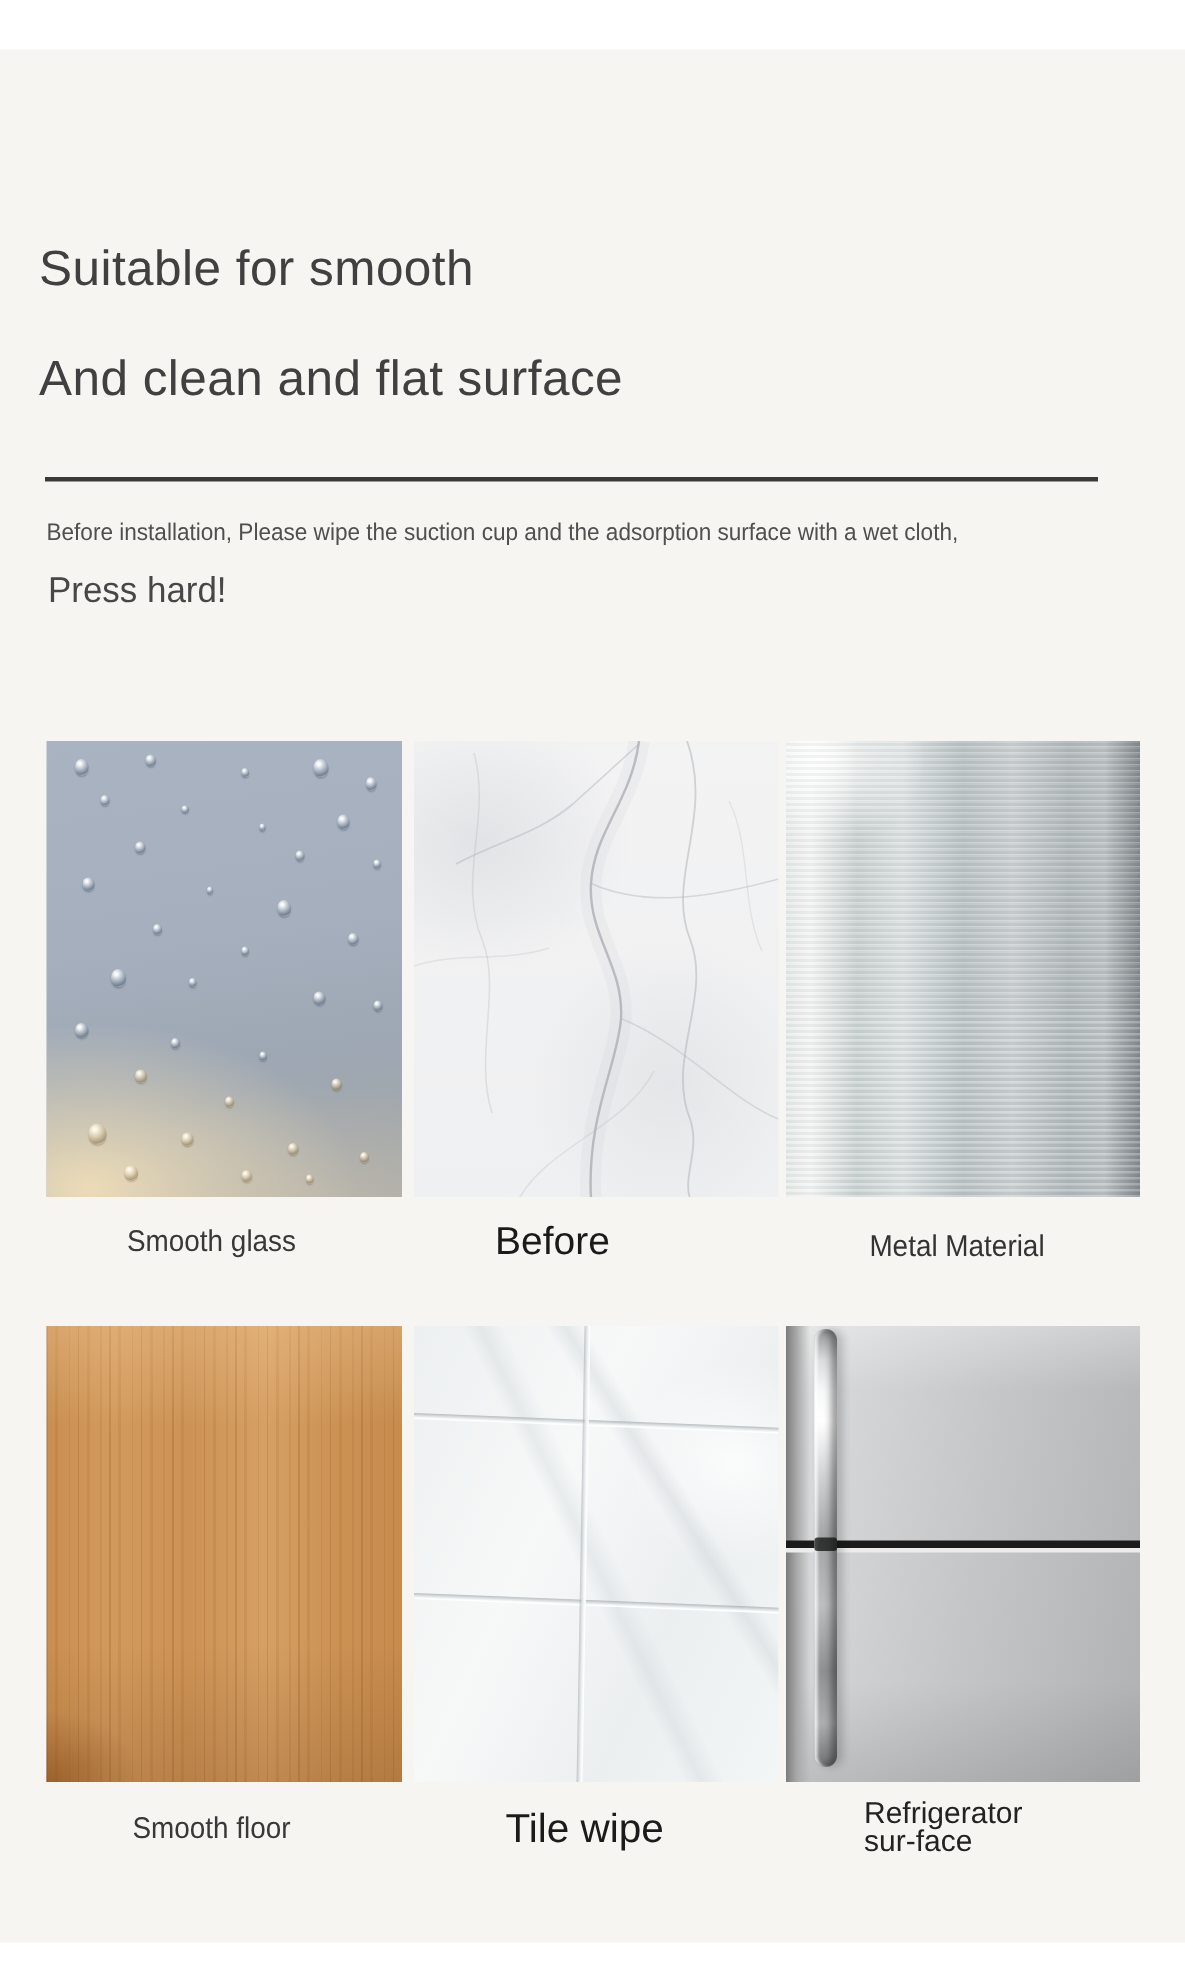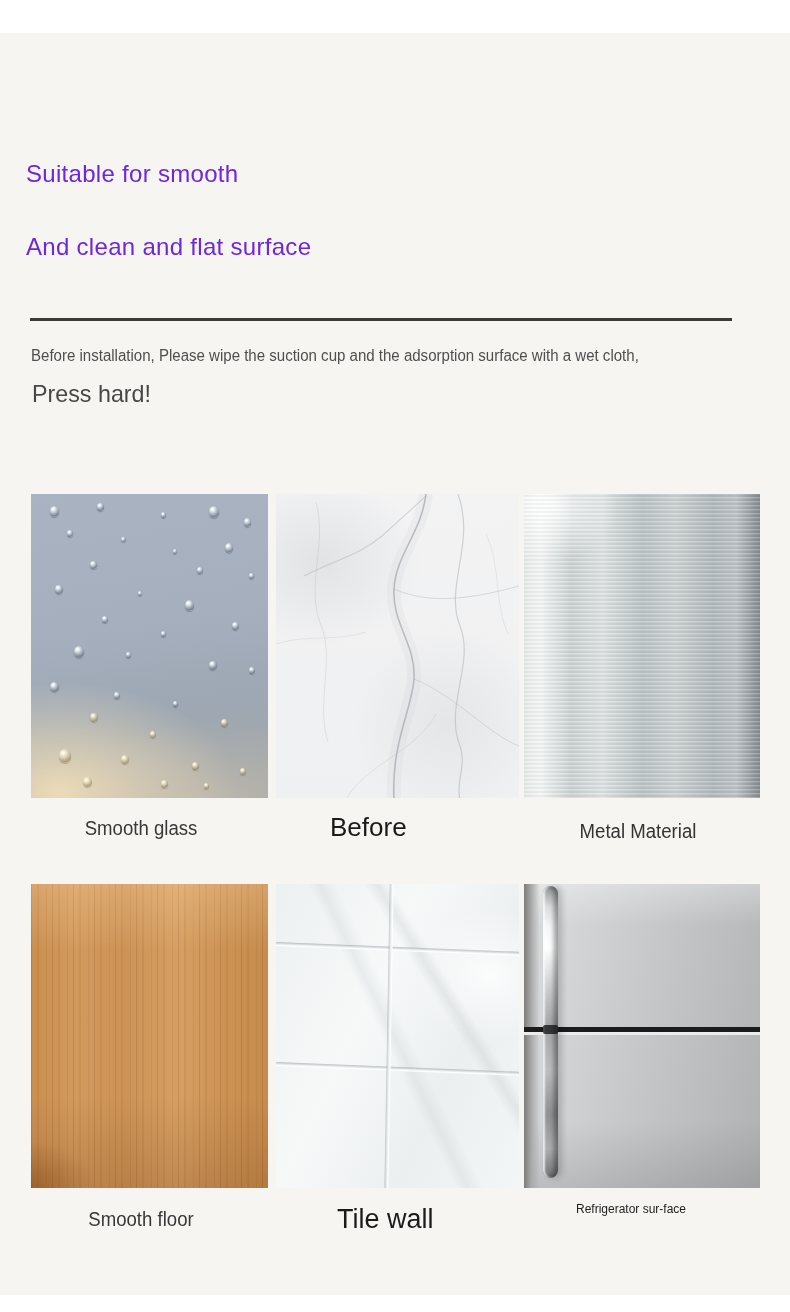--- a/index.html
+++ b/index.html
@@ -1,20 +1,20 @@
 <!DOCTYPE html>
 <html><head>
 <meta charset="utf-8">
 <style>
   html,body{margin:0;padding:0;background:#ffffff;}
   .page{position:relative;width:790px;height:1312px;background:#ffffff;overflow:hidden;
         font-family:"Liberation Sans", sans-serif;}
   .panel{position:absolute;left:0;top:33px;width:790px;height:1262px;background:#f6f5f2;}
 
-  .headline{position:absolute;left:26px;color:#6d28d9;font-size:24px;letter-spacing:.3px;white-space:nowrap;}
+  .headline{position:absolute;left:26px;color:#404040;font-size:33px;letter-spacing:.3px;white-space:nowrap;}
   .headline.l1{top:160px;}
   .headline.l2{top:233px;}
 
   .divider{position:absolute;left:30px;top:318px;width:702px;height:3px;background:#3a3a3a;}
 
   .instruction{position:absolute;left:31px;top:347px;font-size:16px;color:#4f4f4f;
                transform:scaleX(.94);transform-origin:left center;white-space:nowrap;}
   .press{position:absolute;left:32px;top:380px;font-size:24px;color:#474747;
          transform:scaleX(.97);transform-origin:left center;white-space:nowrap;}
 
@@ -97,21 +97,21 @@
   
   .mat-label{position:absolute;color:#383838;}
   .lab-glass{left:31px;top:817px;width:220px;text-align:center;font-size:20px;
              transform:scaleX(.93);transform-origin:center;}
   .lab-marble{left:330px;top:812px;font-size:26px;color:#1a1a1a;white-space:nowrap;}
   .lab-metal{left:524px;top:820px;width:228px;text-align:center;font-size:20px;color:#333;
              transform:scaleX(.93);transform-origin:center;}
   .lab-floor{left:31px;top:1208px;width:220px;text-align:center;font-size:20px;
              transform:scaleX(.93);transform-origin:center;}
   .lab-tile{left:337px;top:1204px;font-size:27px;color:#1b1b1b;white-space:nowrap;}
-  .lab-fridge{left:576px;top:1200px;width:136px;font-size:12px;line-height:19px;color:#222;text-align:left;}
+  .lab-fridge{left:576px;top:1200px;width:136px;font-size:20px;line-height:19px;color:#222;text-align:left;}
 </style>
 </head>
 <body>
 
 <div class="page">
   <div class="panel"></div>
 
   <div class="headline l1">Suitable for smooth</div>
   <div class="headline l2">And clean and flat surface</div>
 
@@ -191,15 +191,15 @@
   <div class="photo r2 c3 fridge">
     <div class="side"></div>
     <div class="divider-dark"></div>
     <div class="divider-light"></div>
     <div class="handle">
       <div class="notch"></div>
     </div>
   </div>
 
   <div class="mat-label lab-floor">Smooth floor</div>
-  <div class="mat-label lab-tile">Tile wall</div>
+  <div class="mat-label lab-tile">Tile wipe</div>
   <div class="mat-label lab-fridge">Refrigerator sur-face</div>
 </div>
 
 </body></html>

